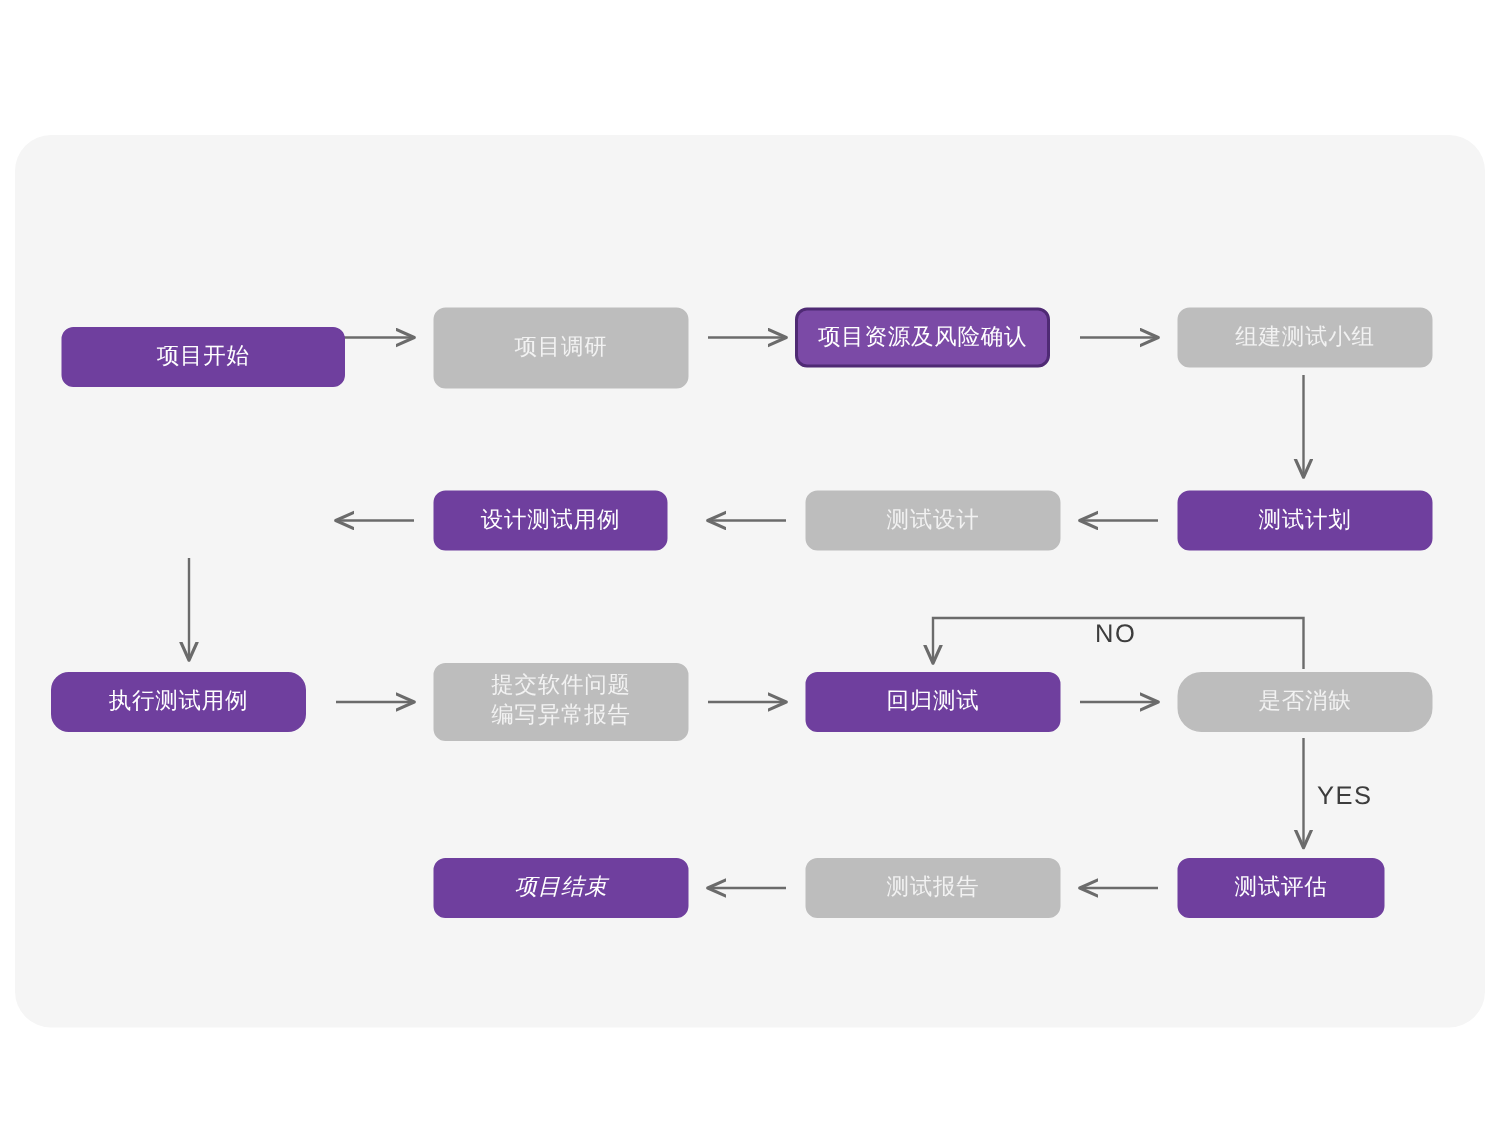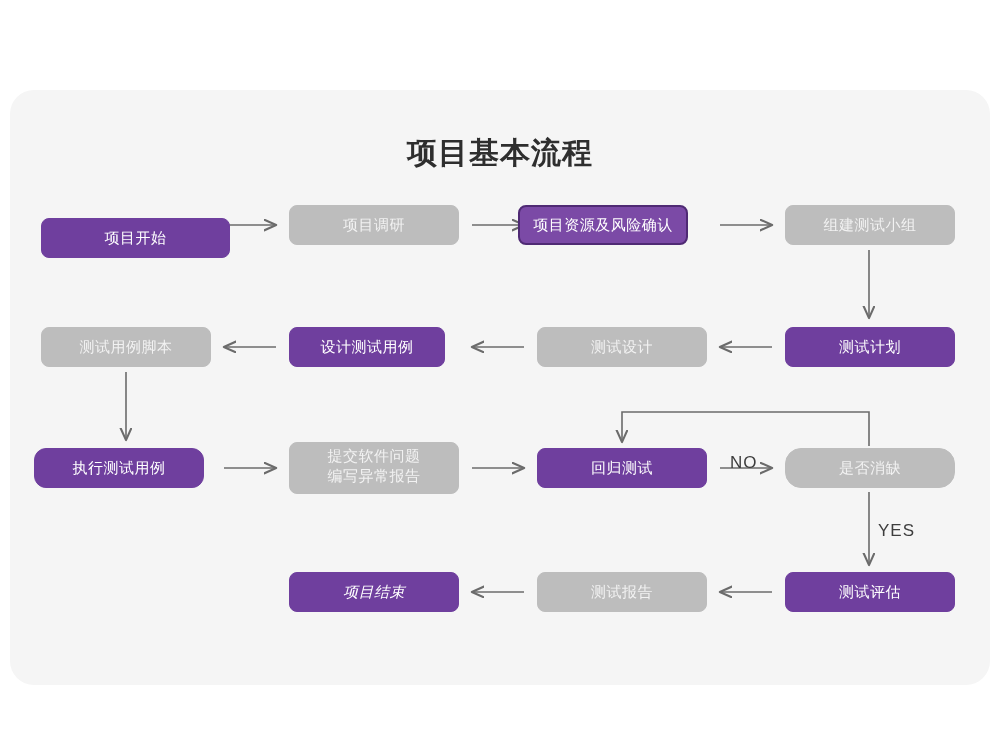--- a/index.html
+++ b/index.html
@@ -91,21 +91,20 @@
     user-select: none;
   }
 </style>
 </head>
 <body>
 
 <div id="stage">
 
   <div id="card"></div>
 
-  <div id="chart-title">项目基本流程</div>
 
   <svg id="connectors" viewBox="0 0 1000 750" xmlns="http://www.w3.org/2000/svg">
     <defs>
       <marker id="ah" markerWidth="9" markerHeight="9" refX="7.5" refY="4" orient="auto" markerUnits="strokeWidth">
         <path d="M0,0.6 L7.6,4 L0,7.4" fill="none" stroke="#6b6b6b" stroke-width="1.3" stroke-linecap="round" stroke-linejoin="round"></path>
       </marker>
       <marker id="ahv" markerWidth="9" markerHeight="9" refX="7.5" refY="4" orient="auto" markerUnits="strokeWidth">
         <path d="M0,0.6 L7.6,4 L0,7.4" fill="none" stroke="#6b6b6b" stroke-width="1.3" stroke-linecap="round" stroke-linejoin="round"></path>
       </marker>
     </defs>
@@ -130,37 +129,36 @@
 
       <path d="M869,446 L869,412 L622,412 L622,442" marker-end="url(#ahv)"></path>
 
       <line x1="869" y1="492" x2="869" y2="565" marker-end="url(#ahv)"></line>
 
       <line x1="772" y1="592" x2="720" y2="592" marker-end="url(#ah)"></line>
       <line x1="524" y1="592" x2="472" y2="592" marker-end="url(#ah)"></line>
     </g>
   </svg>
 
-  <div class="edge-label" style="left:730px; top:413px;margin-top:40px;">NO</div>
+  <div class="edge-label" style="left:730px; top:413px;">NO</div>
 
   <div class="edge-label" style="left:878px; top:521px;">YES</div>
 
   <div class="node purple" style="left:41px; top:218px; width:189px; height:40px;">项目开始</div>
-  <div class="node gray" style="left:289px; top:205px; width:170px; height:40px;">项目调研</div>
-  <div class="node purple-outline" style="left:518px; top:205px; width:170px; height:40px;">项目资源及风险确认</div>
+  <div class="node gray" style="left:289px; top:205px; width:170px; height:54px;">项目调研</div>
+  <div class="node purple-outline" style="left:530px; top:205px; width:170px; height:40px;">项目资源及风险确认</div>
   <div class="node gray" style="left:785px; top:205px; width:170px; height:40px;">组建测试小组</div>
 
-  <div class="node gray" style="left:41px; top:327px; width:170px; height:40px;">测试用例脚本</div>
   <div class="node purple" style="left:289px; top:327px; width:156px; height:40px;">设计测试用例</div>
   <div class="node gray" style="left:537px; top:327px; width:170px; height:40px;">测试设计</div>
   <div class="node purple" style="left:785px; top:327px; width:170px; height:40px;">测试计划</div>
 
   <div class="node purple" style="left:34px; top:448px; width:170px; height:40px;border-radius:12px;">执行测试用例</div>
   <div class="node gray" style="left:289px; top:442px; width:170px; height:52px;font-family:Liberation Mono, monospace;">提交软件问题
 编写异常报告</div>
   <div class="node purple" style="left:537px; top:448px; width:170px; height:40px;">回归测试</div>
   <div class="node gray" style="left:785px; top:448px; width:170px; height:40px;border-radius:16px;">是否消缺</div>
 
   <div class="node purple" style="left:289px; top:572px; width:170px; height:40px;font-style:italic;">项目结束</div>
   <div class="node gray" style="left:537px; top:572px; width:170px; height:40px;">测试报告</div>
-  <div class="node purple" style="left:785px; top:572px; width:170px; height:40px;">测试评估</div>
+  <div class="node purple" style="left:785px; top:572px; width:138px; height:40px;">测试评估</div>
 
 </div>
 
 </body></html>

